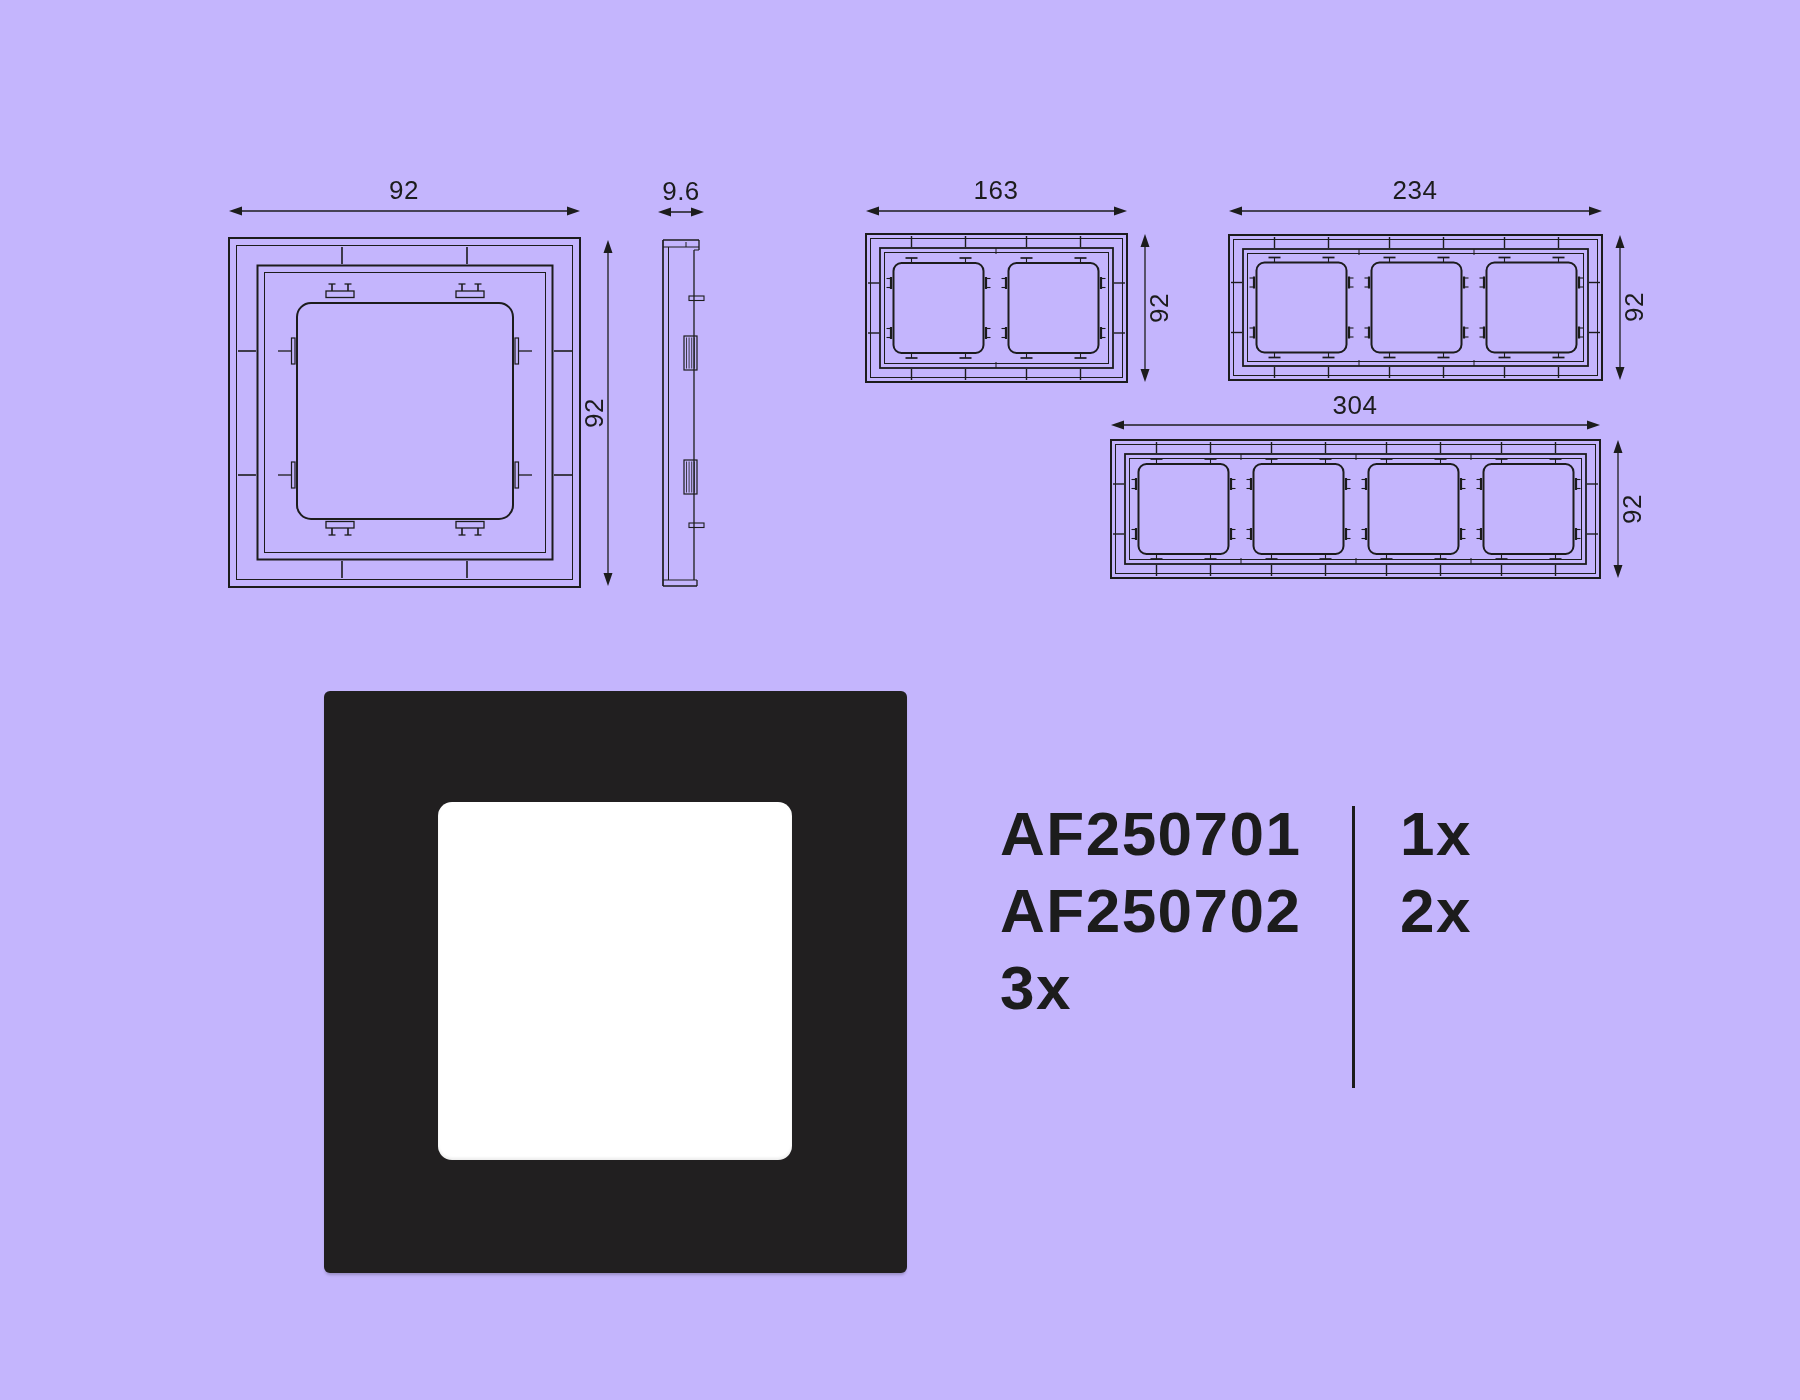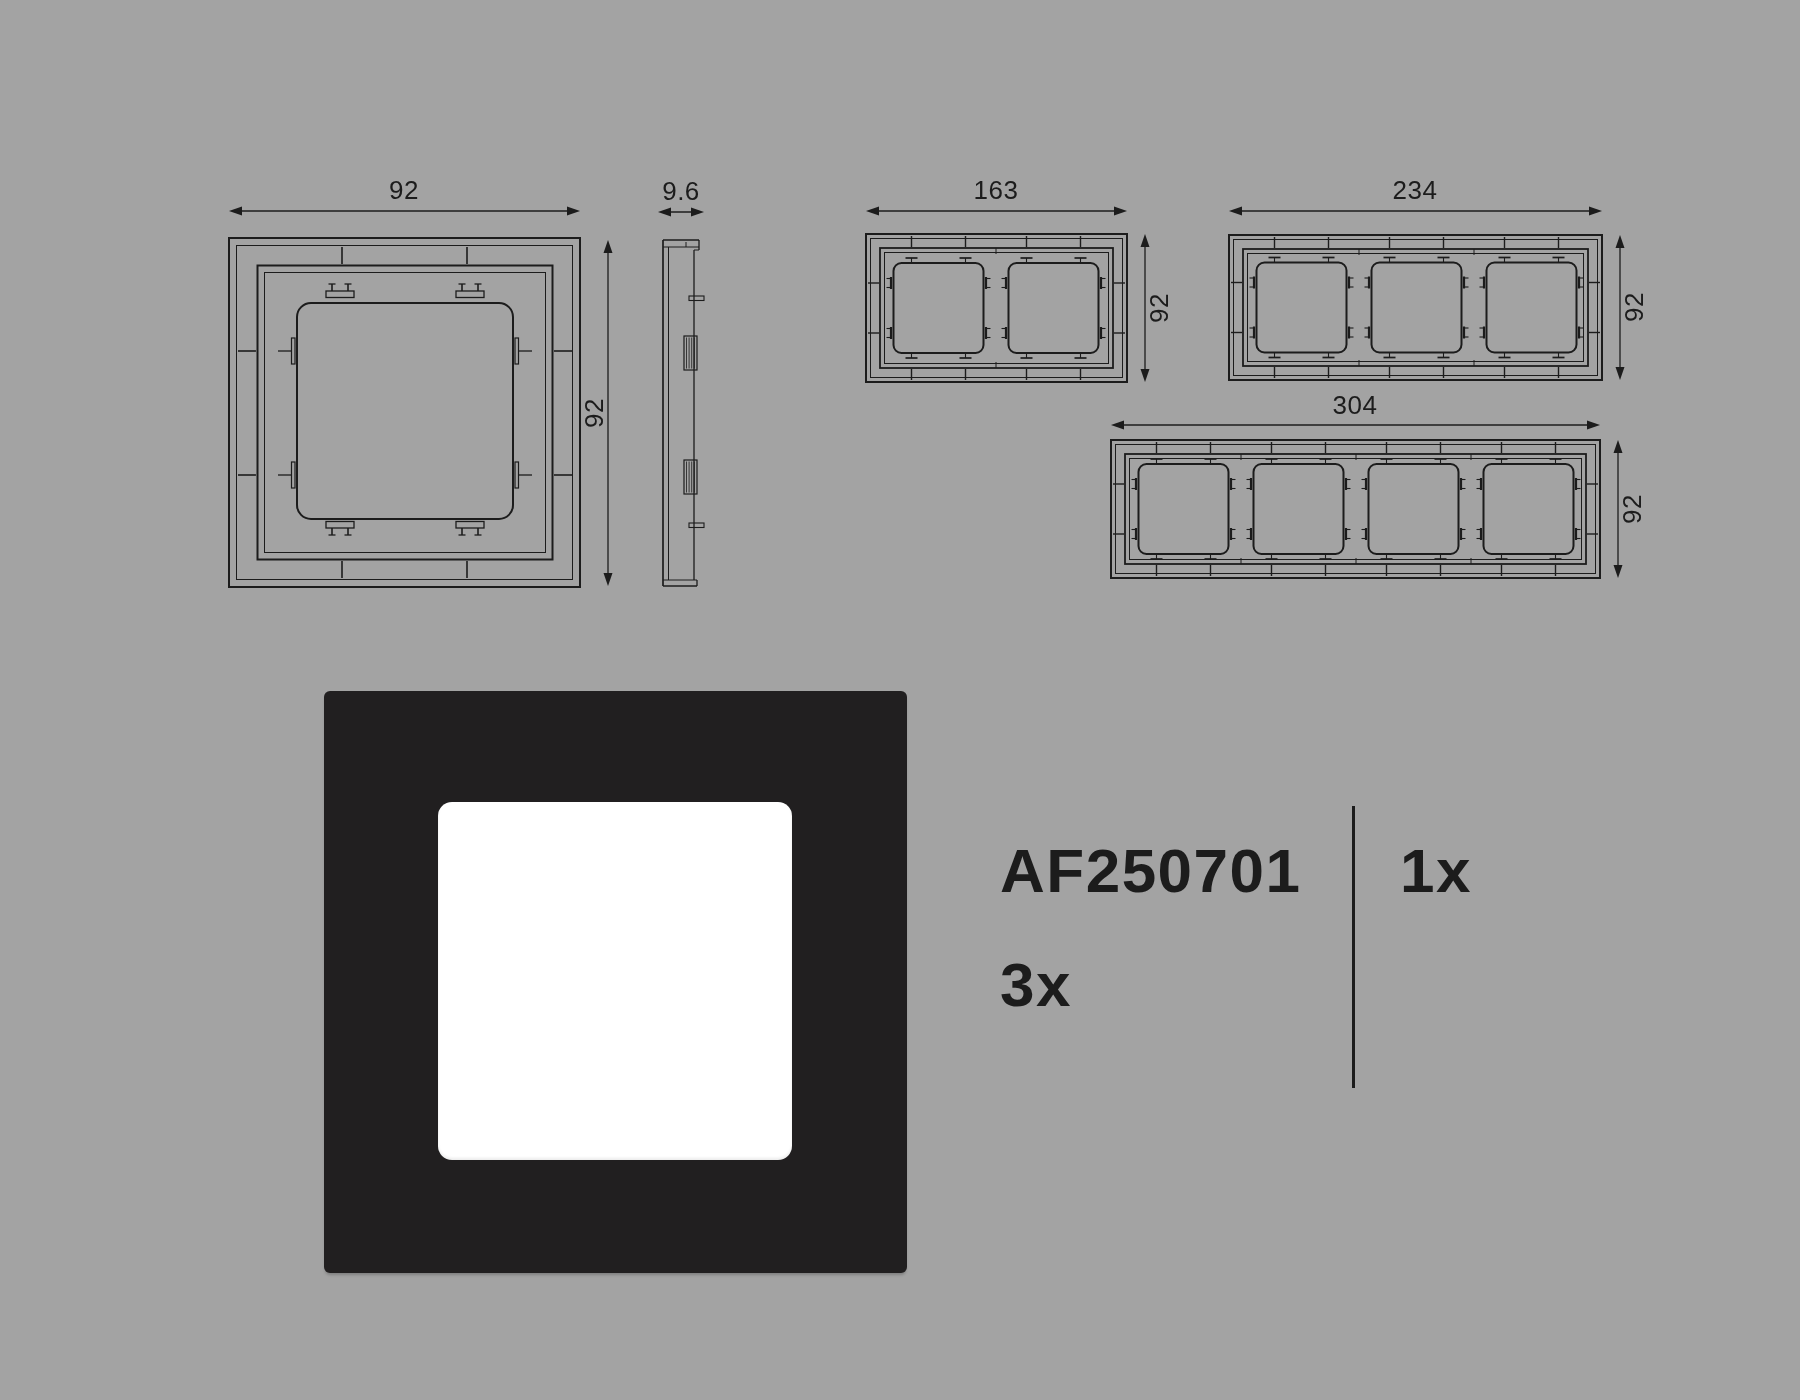--- a/index.html
+++ b/index.html
@@ -1,28 +1,28 @@
 <!DOCTYPE html>
 <html><head>
 <meta charset="utf-8">
 <style>
   html,body{margin:0;padding:0;background:#ffffff;}
-  .canvas{position:relative;width:1800px;height:1400px;background:#a3a3a3;overflow:hidden;
+  .canvas{position:relative;width:1800px;height:1400px;background:#c4b5fd;overflow:hidden;
           font-family:"Liberation Sans",sans-serif;}
   svg.drawings{position:absolute;left:0;top:0;}
   .dimtext text{font-family:"Liberation Sans",sans-serif;font-size:26px;fill:#1c1c1c;letter-spacing:0.5px;}
   
   .photo{position:absolute;left:324px;top:691px;width:583px;height:582px;background:#211f20;
          border-radius:6px;box-shadow:0 3px 3px -1px rgba(0,0,0,0.22);}
   .photo-hole{position:absolute;left:114px;top:111px;width:354px;height:358px;background:#ffffff;
               border-radius:14px;box-shadow:inset 0 -2px 3px rgba(0,0,0,0.08);}
   
   .products{position:absolute;left:1000px;top:795px;width:600px;height:308px;color:#1c1c1c;}
   .prow{position:relative;height:77px;display:flex;align-items:center;
-        font-size:62px;font-weight:600;letter-spacing:1.5px;white-space:nowrap;margin-top:37px;}
+        font-size:62px;font-weight:600;letter-spacing:1.5px;white-space:nowrap;}
   .pcode{display:inline-block;width:400px;}
   .pqty{display:inline-block;}
   .pdivider{position:absolute;left:352px;top:11px;width:3px;height:282px;background:#1c1c1c;}
 </style>
 </head>
 <body>
 
 <div class="canvas">
 
   <svg id="dw" class="drawings" width="1800" height="660" viewBox="0 0 1800 660">
@@ -405,18 +405,22 @@
   <div class="photo">
     <div class="photo-hole"></div>
   </div>
 
   <div class="products">
     <div class="prow">
       <span class="pcode">AF250701</span>
       <span class="pqty">1x</span>
     </div>
     <div class="prow">
+      <span class="pcode">AF250702</span>
+      <span class="pqty">2x</span>
+    </div>
+    <div class="prow">
       <span class="pqty">3x</span>
     </div>
     <div class="pdivider"></div>
   </div>
 
 </div>
 
 </body></html>

